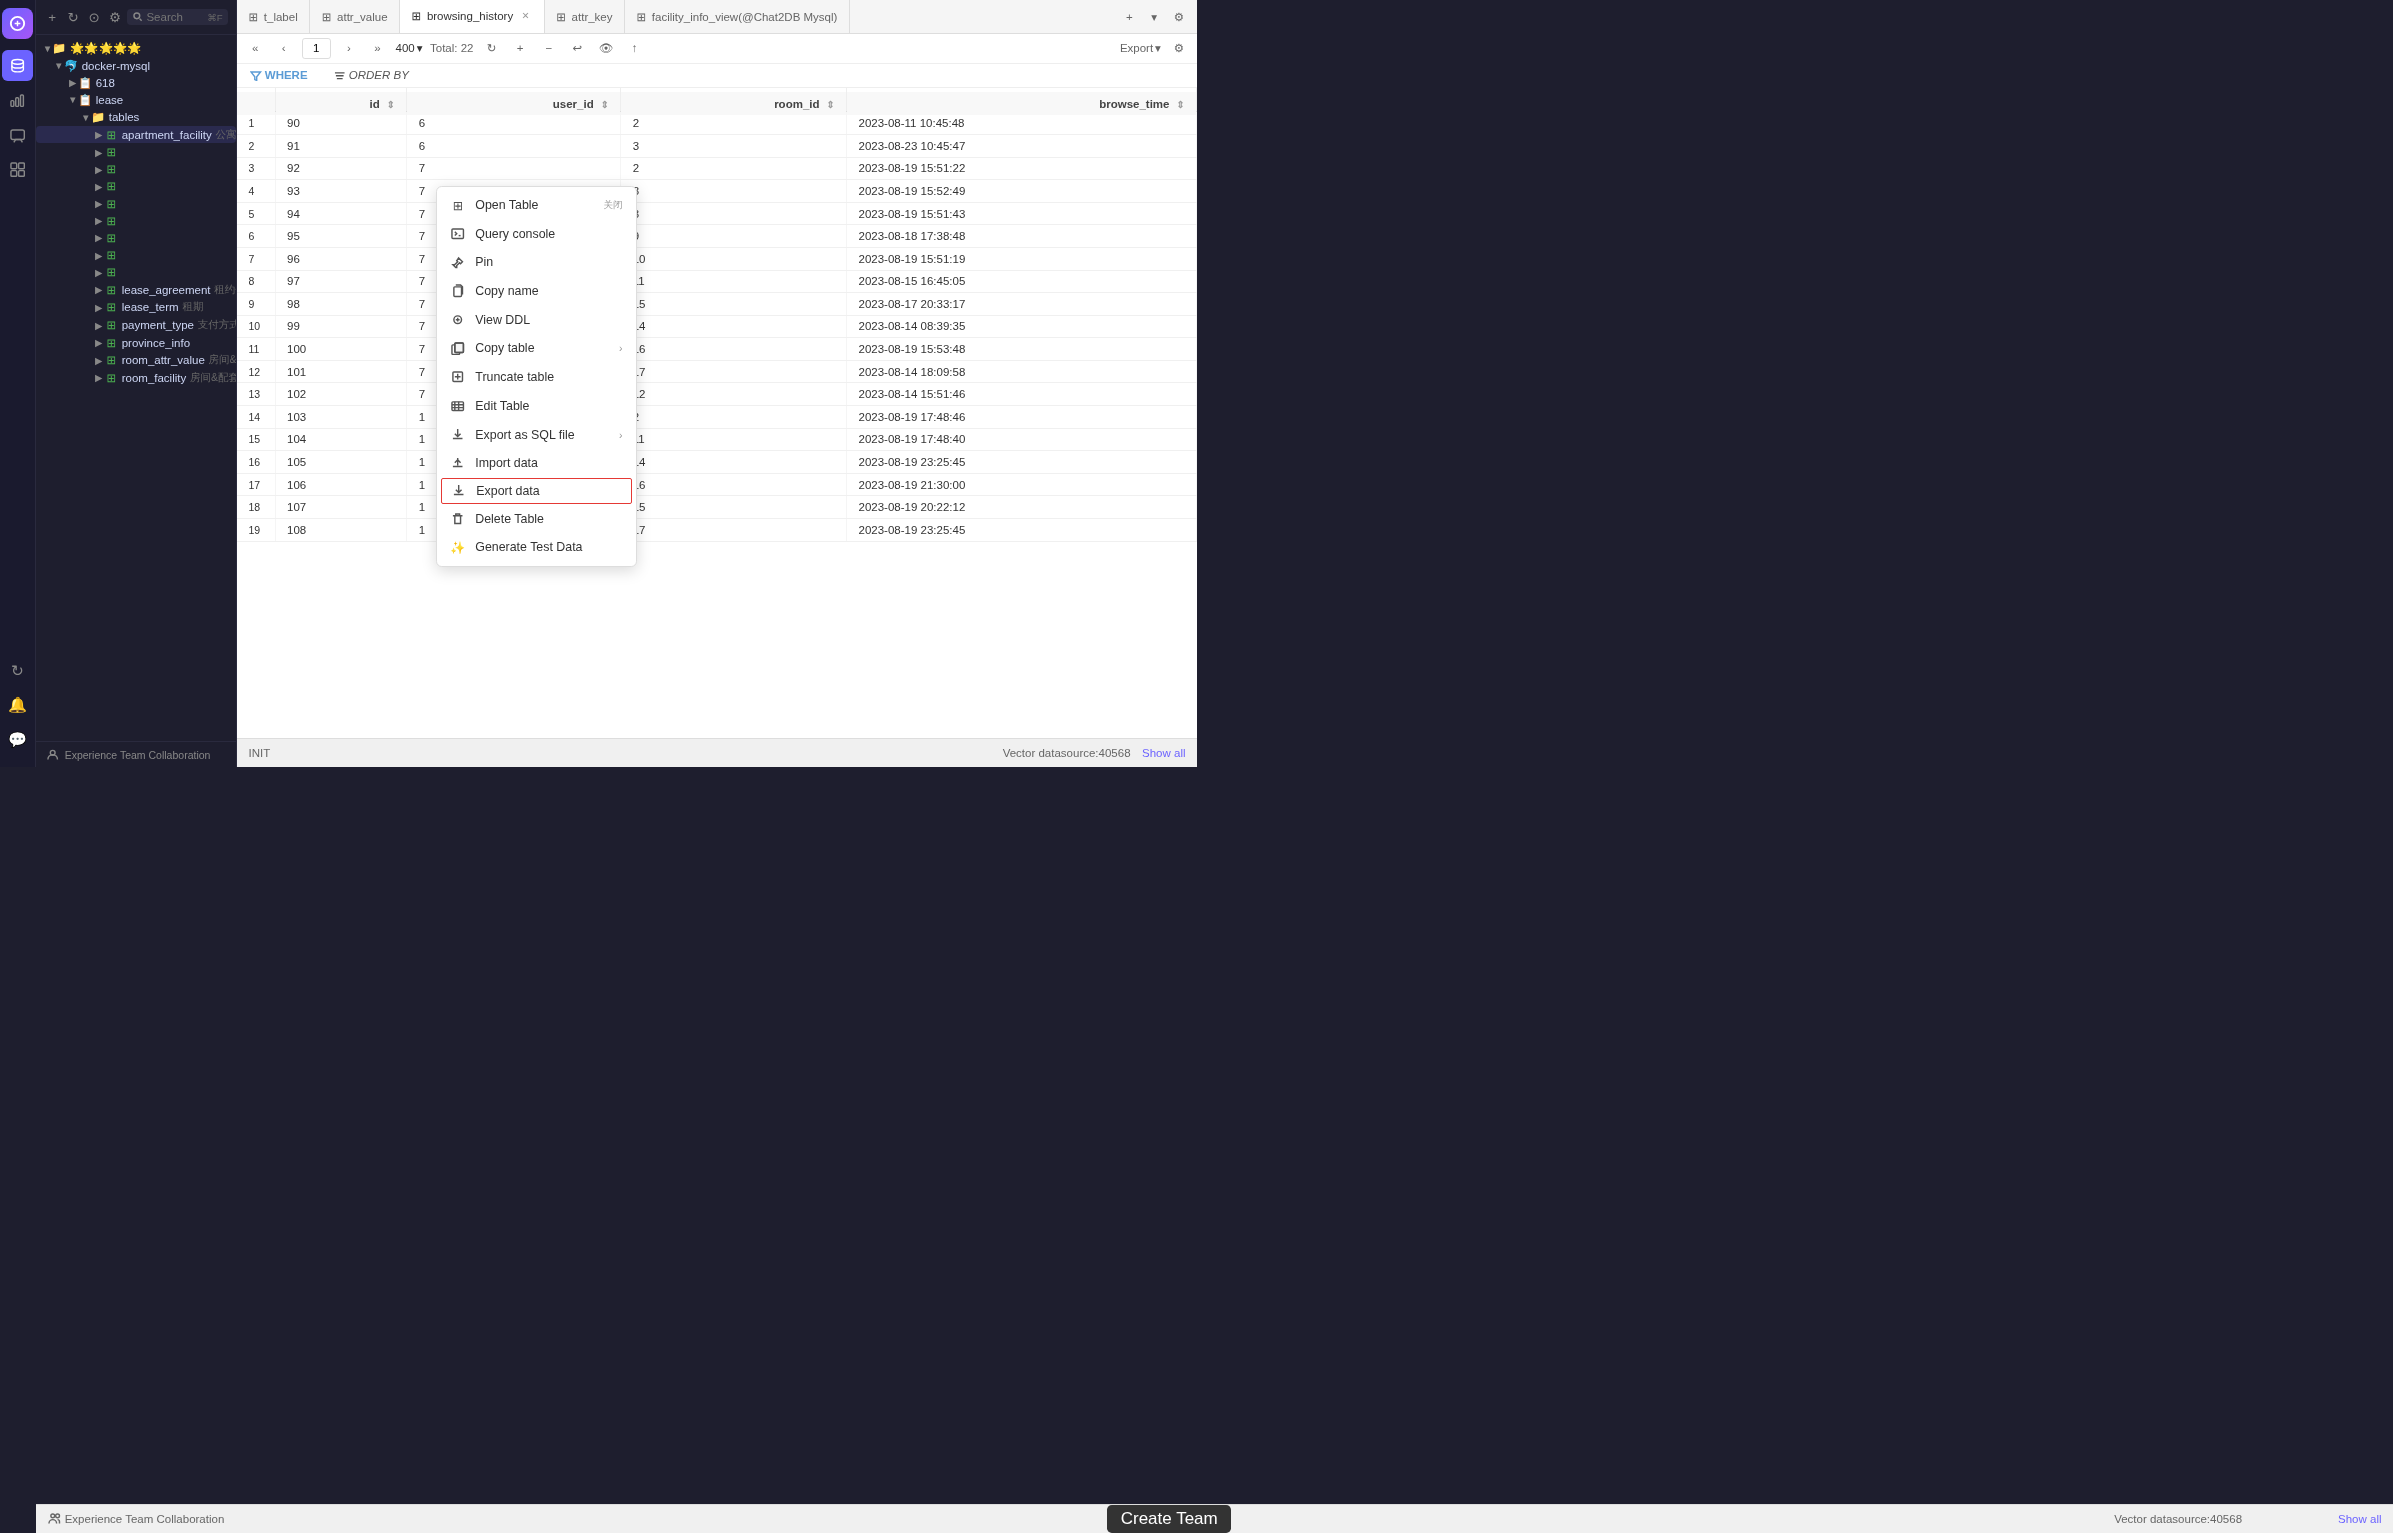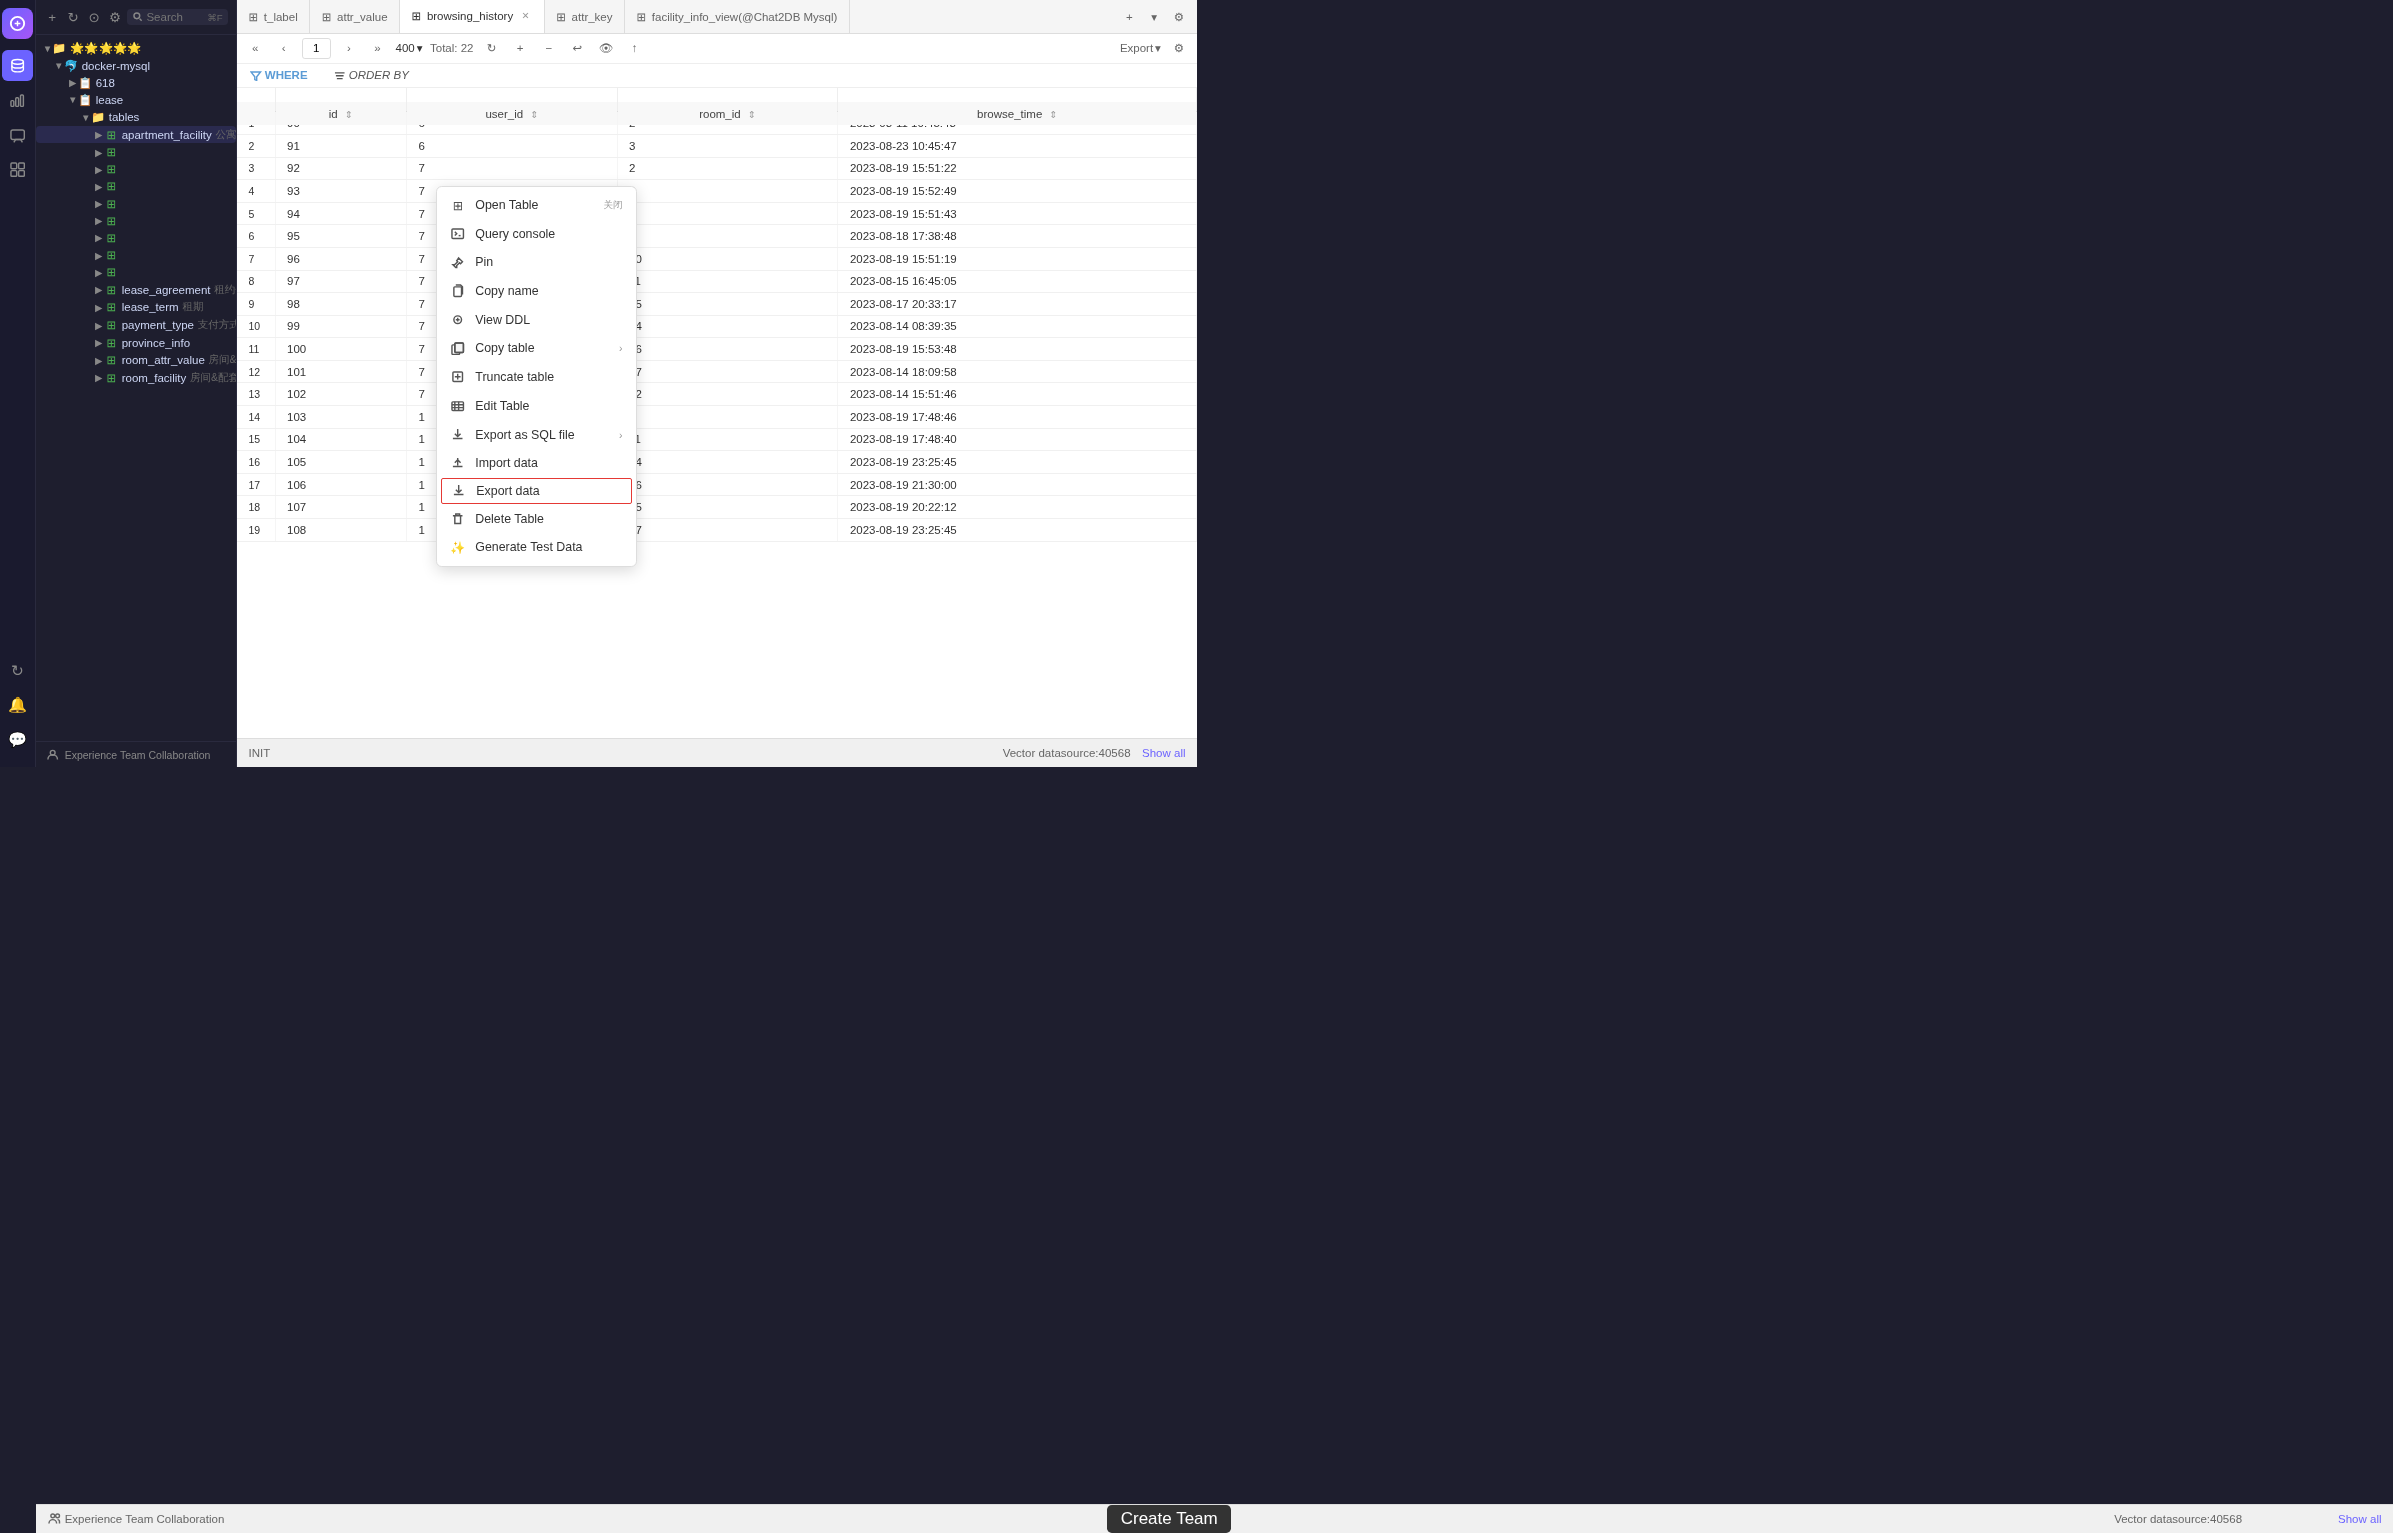--- a/index.html
+++ b/index.html
@@ -52,21 +52,21 @@
 
     
     .filter-bar { display: flex; align-items: center; padding: 3.8px 7.6px; background: #fff; border-bottom: 1px solid #eee; gap: 15.3px; }
     .filter-btn { display: flex; align-items: center; gap: 3px; font-size: 11.5px; color: #555; cursor: pointer; padding: 1.9px 5.7px; border-radius: 2.9px; }
     .where-text { color: #5b9bd5; font-weight: 600; }
     .orderby-text { color: #555; font-style: italic; }
 
     
     .data-table-container { flex: 1; overflow: auto; }
     .data-table { width: 100%; border-collapse: collapse; font-size: 11.5px; }
-    .data-table th { background: #f8f8f8; border-bottom: 1.9px solid #ddd; border-right: 1px solid #eee; padding: 5.7px 11.5px; text-align: center; font-weight: 400; color: #444; white-space: nowrap; position: sticky; top: 14px; }
+    .data-table th { background: #f8f8f8; border-bottom: 1.9px solid #ddd; border-right: 1px solid #eee; padding: 5.7px 11.5px; text-align: right; font-weight: 700; color: #444; white-space: nowrap; position: sticky; top: 4px; }
     .data-table th .sort-icon { font-size: 9.6px; color: #999; margin-left: 3.8px; }
     .data-table td { border-bottom: 1px solid #f0f0f0; border-right: 1px solid #f5f5f5; padding: 4.8px 11.5px; color: #333; }
     .row-num { color: #999; font-size: 10.5px; min-width: 29px; }
 
     
     .status-bar { display: flex; align-items: center; padding: 3.8px 11.5px; background: #f8f8f8; border-top: 1px solid #eee; font-size: 11.5px; color: #666; gap: 7.6px; height: 27px; }
     .status-separator { color: #ccc; }
 
     
     .bottom-bar { display: flex; align-items: center; padding: 0 11.5px; background: #f0f0f0; border-top: 1px solid #ddd; font-size: 11.5px; color: #666; height: 29px; }

